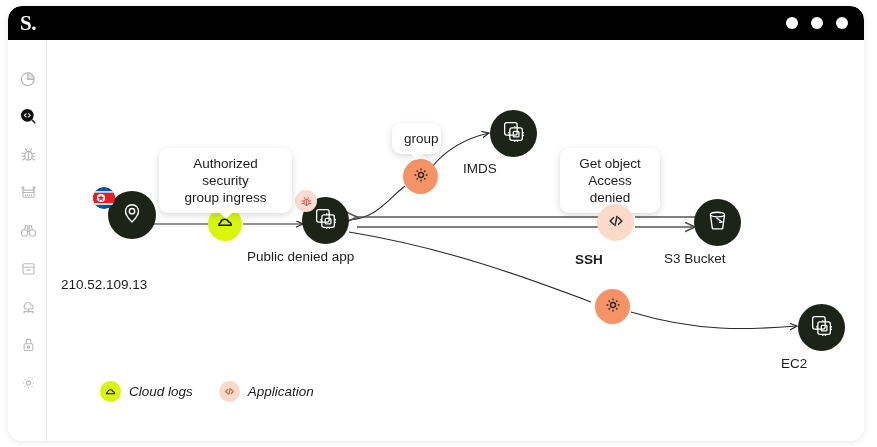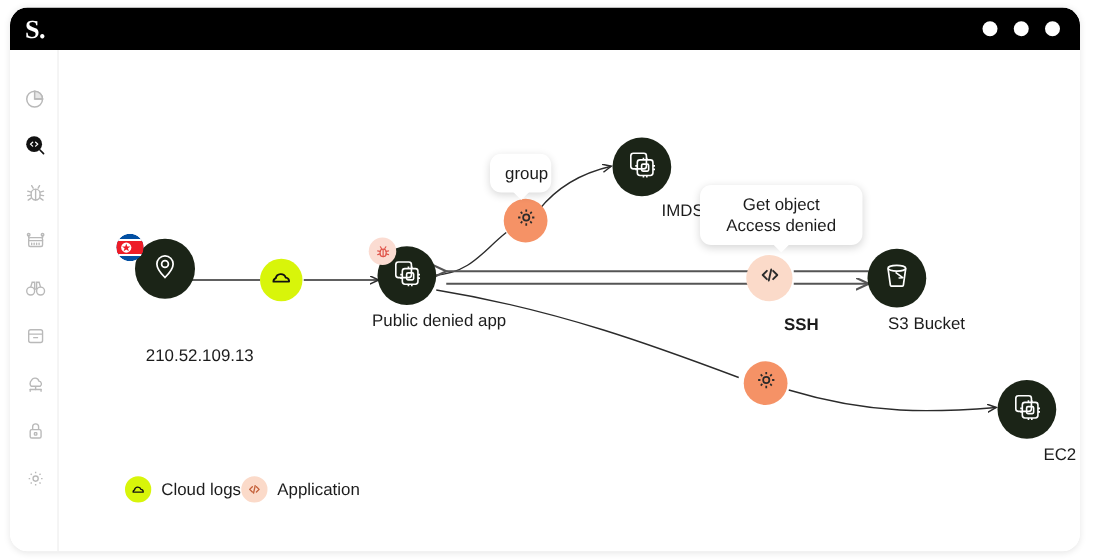--- a/index.html
+++ b/index.html
@@ -91,21 +91,21 @@
     border-radius: 50%;
     display: flex; align-items: center; justify-content: center;
   }
   .node.dark { background: #1b2417; }
   .node.lime { background: #d8f50a; }
   .node.orange { background: #f59266; }
   .node.peach { background: #fbdac9; }
 
   .node-label {
     position: absolute;
-    text-align: right;
+    text-align: left;
     font-size: 13.5px;
     color: #1c1c1c;
     white-space: nowrap;
     line-height: 16px;
   }
 
   .badge {
     position: absolute;
     border-radius: 50%;
     display: flex; align-items: center; justify-content: center;
@@ -137,20 +137,22 @@
     border-right: 7px solid transparent;
     border-top: 7px solid #ffffff;
   }
 
   
   .legend {
     position: absolute;
     left: 53px; top: 341px;
     display: flex;
     align-items: flex-end;
+    gap: 26px;
+    font-style: italic;
   }
   .legend-item {
     display: flex; align-items: center; gap: 8px;
     font-size: 13.5px;
     color: #1c1c1c;
   }
   .legend-dot {
     width: 21px; height: 21px;
     border-radius: 50%;
     display: flex; align-items: center; justify-content: center;
@@ -353,20 +355,22 @@
       <div class="badge bug" style="left:248px; top:150px; width:22px; height:22px;">
         <svg width="13" height="13" viewBox="0 0 24 24" fill="none" stroke="#e0574d" stroke-width="1.8" stroke-linecap="round">
           <rect x="7.5" y="8" width="9" height="11" rx="4.5"></rect>
           <path d="M9.5 7 L8 4.5 M14.5 7 L16 4.5"></path>
           <path d="M7.5 11.5 L4 10.5 M7.5 15 L4 16 M16.5 11.5 L20 10.5 M16.5 15 L20 16"></path>
           <path d="M12 8.5 L12 19"></path>
         </svg>
       </div>
       <div class="node-label" style="left:200px; top:209px; width:158px;">Public denied app</div>
 
+      <div class="tip" style="left:112px; top:108px; width:133px;">Authorized security
+group ingress</div>
 
       <div class="node orange" style="left:356px; top:119px; width:35px; height:35px;">
         <span>
           <svg width="20" height="20" viewBox="0 0 24 24" fill="none" stroke="#2b2b2b" stroke-width="1.7">
             <circle cx="12" cy="12" r="3"></circle>
             <path d="M12 4.2 L12 6.4 M12 17.6 L12 19.8 M4.2 12 L6.4 12 M17.6 12 L19.8 12 M6.7 6.7 L8.2 8.2 M15.8 15.8 L17.3 17.3 M17.3 6.7 L15.8 8.2 M8.2 15.8 L6.7 17.3"></path>
           </svg>
         </span>
       </div>
 
@@ -377,21 +381,21 @@
           <svg width="25" height="25" viewBox="0 0 24 24" fill="none" stroke="#ffffff" stroke-width="1.25" stroke-linejoin="round">
             <rect x="3.5" y="3.5" width="12" height="12" rx="2"></rect>
             <rect x="8.5" y="8.5" width="12" height="12" rx="2"></rect>
             <rect x="11.8" y="11.8" width="5.4" height="5.4" rx="1"></rect>
             <path d="M13.2 8.5 L13.2 6.9 M15.8 8.5 L15.8 6.9 M20.5 13.2 L22.1 13.2 M20.5 15.8 L22.1 15.8 M13.2 20.5 L13.2 22.1 M15.8 20.5 L15.8 22.1 M8.5 13.2 L6.9 13.2 M8.5 15.8 L6.9 15.8"></path>
           </svg>
         </span>
       </div>
       <div class="node-label" style="left:416px; top:121px; width:100px;">IMDS</div>
 
-      <div class="tip" style="left:513px; top:108px; width:130px;">Get object
+      <div class="tip" style="left:513px; top:108px; width:100px;">Get object
 Access denied</div>
 
       <div class="node peach" style="left:550px; top:164px; width:37px; height:37px;">
         <span>
           <svg width="20" height="20" viewBox="0 0 24 24" fill="none" stroke="#2b2b2b" stroke-width="1.8" stroke-linecap="round" stroke-linejoin="round">
             <path d="M9 8 L5 12 L9 16"></path>
             <path d="M15 8 L19 12 L15 16"></path>
             <path d="M13.2 6.6 L10.8 17.4"></path>
           </svg>
         </span>

